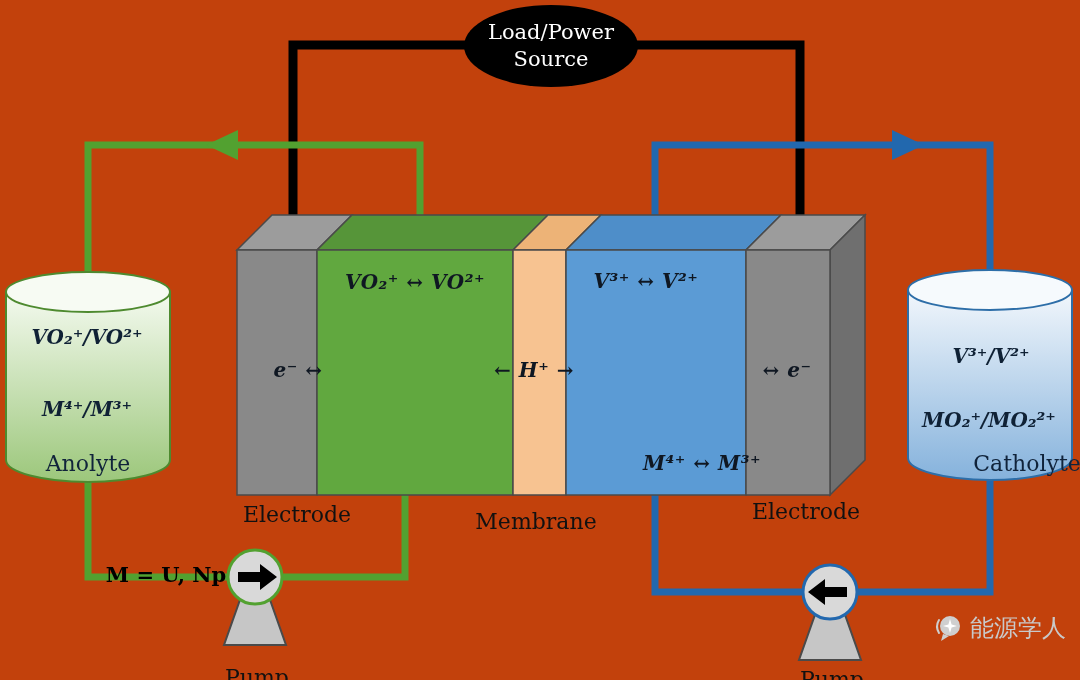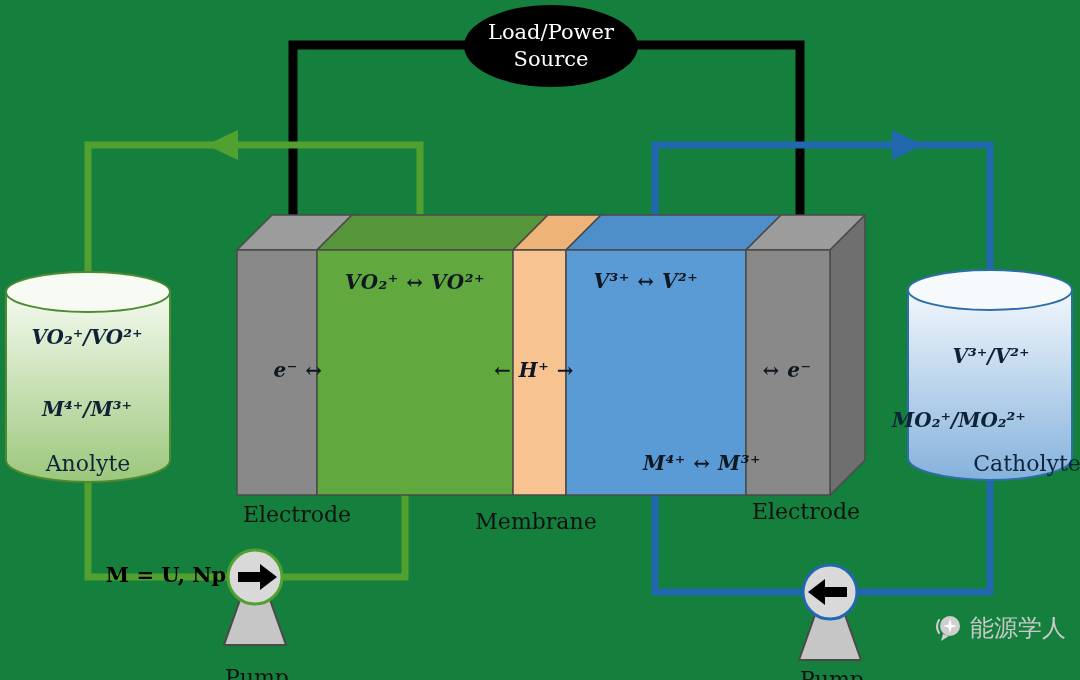--- a/index.html
+++ b/index.html
@@ -1,17 +1,17 @@
 <!DOCTYPE html>
 <html><head>
 <meta charset="utf-8">
 <style>
   html,body { margin:0; padding:0; background:#ffffff; }
   .canvas {
-    position:relative; width:1080px; height:680px; background:#15803d;
+    position:relative; width:1080px; height:680px; background:#c2410c;
     overflow:hidden;
     font-family:"DejaVu Serif","Liberation Serif",serif;
   }
   svg.layer { position:absolute; left:0; top:0; z-index:1; }
   .t { position:absolute; transform:translate(-50%,-50%); white-space:nowrap; z-index:2; }
   .rxn  { font-style:italic; font-weight:600; font-size:20px; color:#0f1722; letter-spacing:.5px; }
   .lbl  { font-size:22px; color:#111111; }
   .tankline { font-style:italic; font-weight:600; font-size:20px; color:#0f2135; }
   .tanklbl  { font-size:22px; color:#10233a; }
   .loadtxt { color:#ffffff; font-size:21px; text-align:center; line-height:1.3; }
@@ -102,21 +102,21 @@
 
   <div class="t lbl" style="left:297px; top:514px;">Electrode</div>
   <div class="t lbl" style="left:536px; top:521px;">Membrane</div>
   <div class="t lbl" style="left:806px; top:511px;">Electrode</div>
 
   <div class="t tankline" style="left:87px; top:337px;">VO₂⁺/VO²⁺</div>
   <div class="t tankline" style="left:87px; top:409px;">M⁴⁺/M³⁺</div>
   <div class="t tanklbl" style="left:88px; top:463px;">Anolyte</div>
 
   <div class="t tankline" style="left:991px; top:356px;">V³⁺/V²⁺</div>
-  <div class="t tankline" style="left:959px; top:420px;">MO₂⁺/MO₂²⁺</div>
+  <div class="t tankline" style="left:989px; top:420px;">MO₂⁺/MO₂²⁺</div>
   <div class="t tanklbl" style="left:991px; top:463px;margin-left:36px;">Catholyte</div>
 
   <div class="t note" style="left:166px; top:574px;">M = U, Np</div>
 
   <div class="t pumplbl" style="left:257px; top:661px;">Pump</div>
   <div class="t pumplbl" style="left:832px; top:663px;">Pump</div>
 
   <div class="wm">
     <svg width="30" height="30" viewBox="0 0 30 30">
       <path d="M6 7 Q2 13.5 6 20" fill="none" stroke="#cfcfcf" stroke-width="2" stroke-linecap="round"></path>

